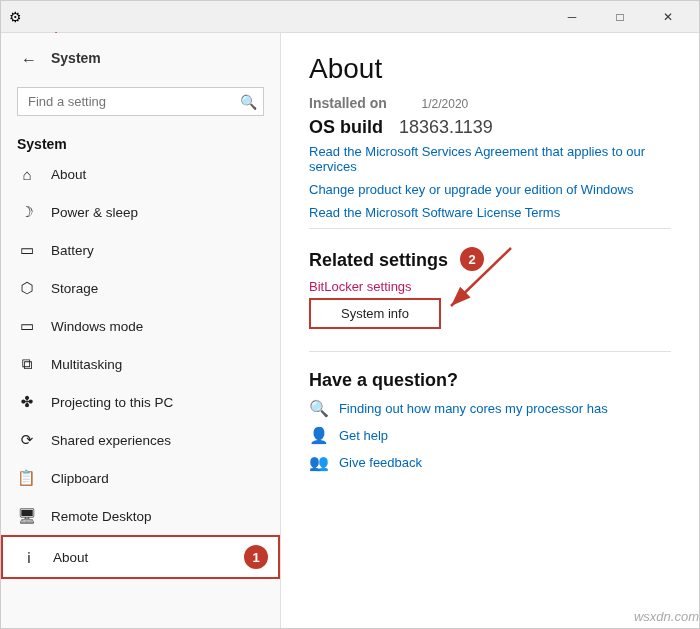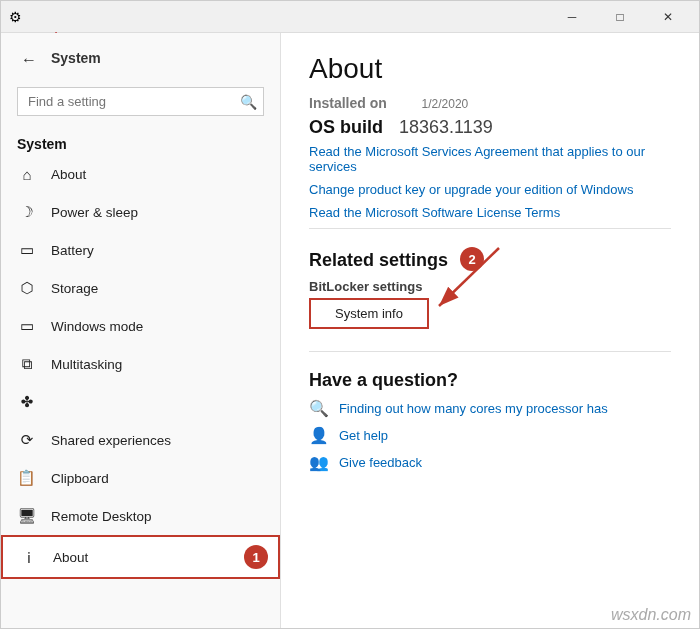--- a/index.html
+++ b/index.html
@@ -173,29 +173,28 @@
       font-size: 18px;
       font-weight: 600;
       color: #111;
       margin: 18px 0 8px 0;
       display: flex;
       align-items: flex-end;
       gap: 12px;
     }
     .related-link {
       font-size: 13px;
-      color: #404040;
+      color: #be185d;
       cursor: pointer;
       display: block;
       margin-bottom: 4px;
-      font-weight: bold;
     }
     .system-info-box {
       border: 2px solid #c0392b;
-      padding: 6px 24px;
+      padding: 6px 30px;
       display: inline-block;
       font-size: 13px;
       color: #222;
       cursor: pointer;
       margin-bottom: 6px;
     }
     .question-section { margin-top: 4px; }
     .question-item {
       display: flex;
       align-items: center;
@@ -226,22 +225,22 @@
     .main-wrapper {
       position: relative;
       flex: 1;
       display: flex;
       flex-direction: column;
       overflow: hidden;
     }
     .watermark {
       position: absolute;
       bottom: 4px;
-      right: 8px;
-      font-size: 16px;
+      right: 0;
+      font-size: 13px;
       color: #aaa;
       font-style: italic;
     }
     .divider {
       height: 1px;
       background: #e0e0e0;
       margin: 6px 0;
     }
     .installed-line {
       font-size: 13px;
@@ -300,20 +299,21 @@
       <div class="nav-item">
         <span class="nav-icon">▭</span>
         <span>Windows mode</span>
       </div>
       <div class="nav-item">
         <span class="nav-icon">⧉</span>
         <span>Multitasking</span>
       </div>
       <div class="nav-item">
         <span class="nav-icon">✤</span>
+        <span>Projecting to this PC</span>
       </div>
       <div class="nav-item">
         <span class="nav-icon">⟳</span>
         <span>Shared experiences</span>
       </div>
       <div class="nav-item">
         <span class="nav-icon">📋</span>
         <span>Clipboard</span>
       </div>
       <div class="nav-item">

